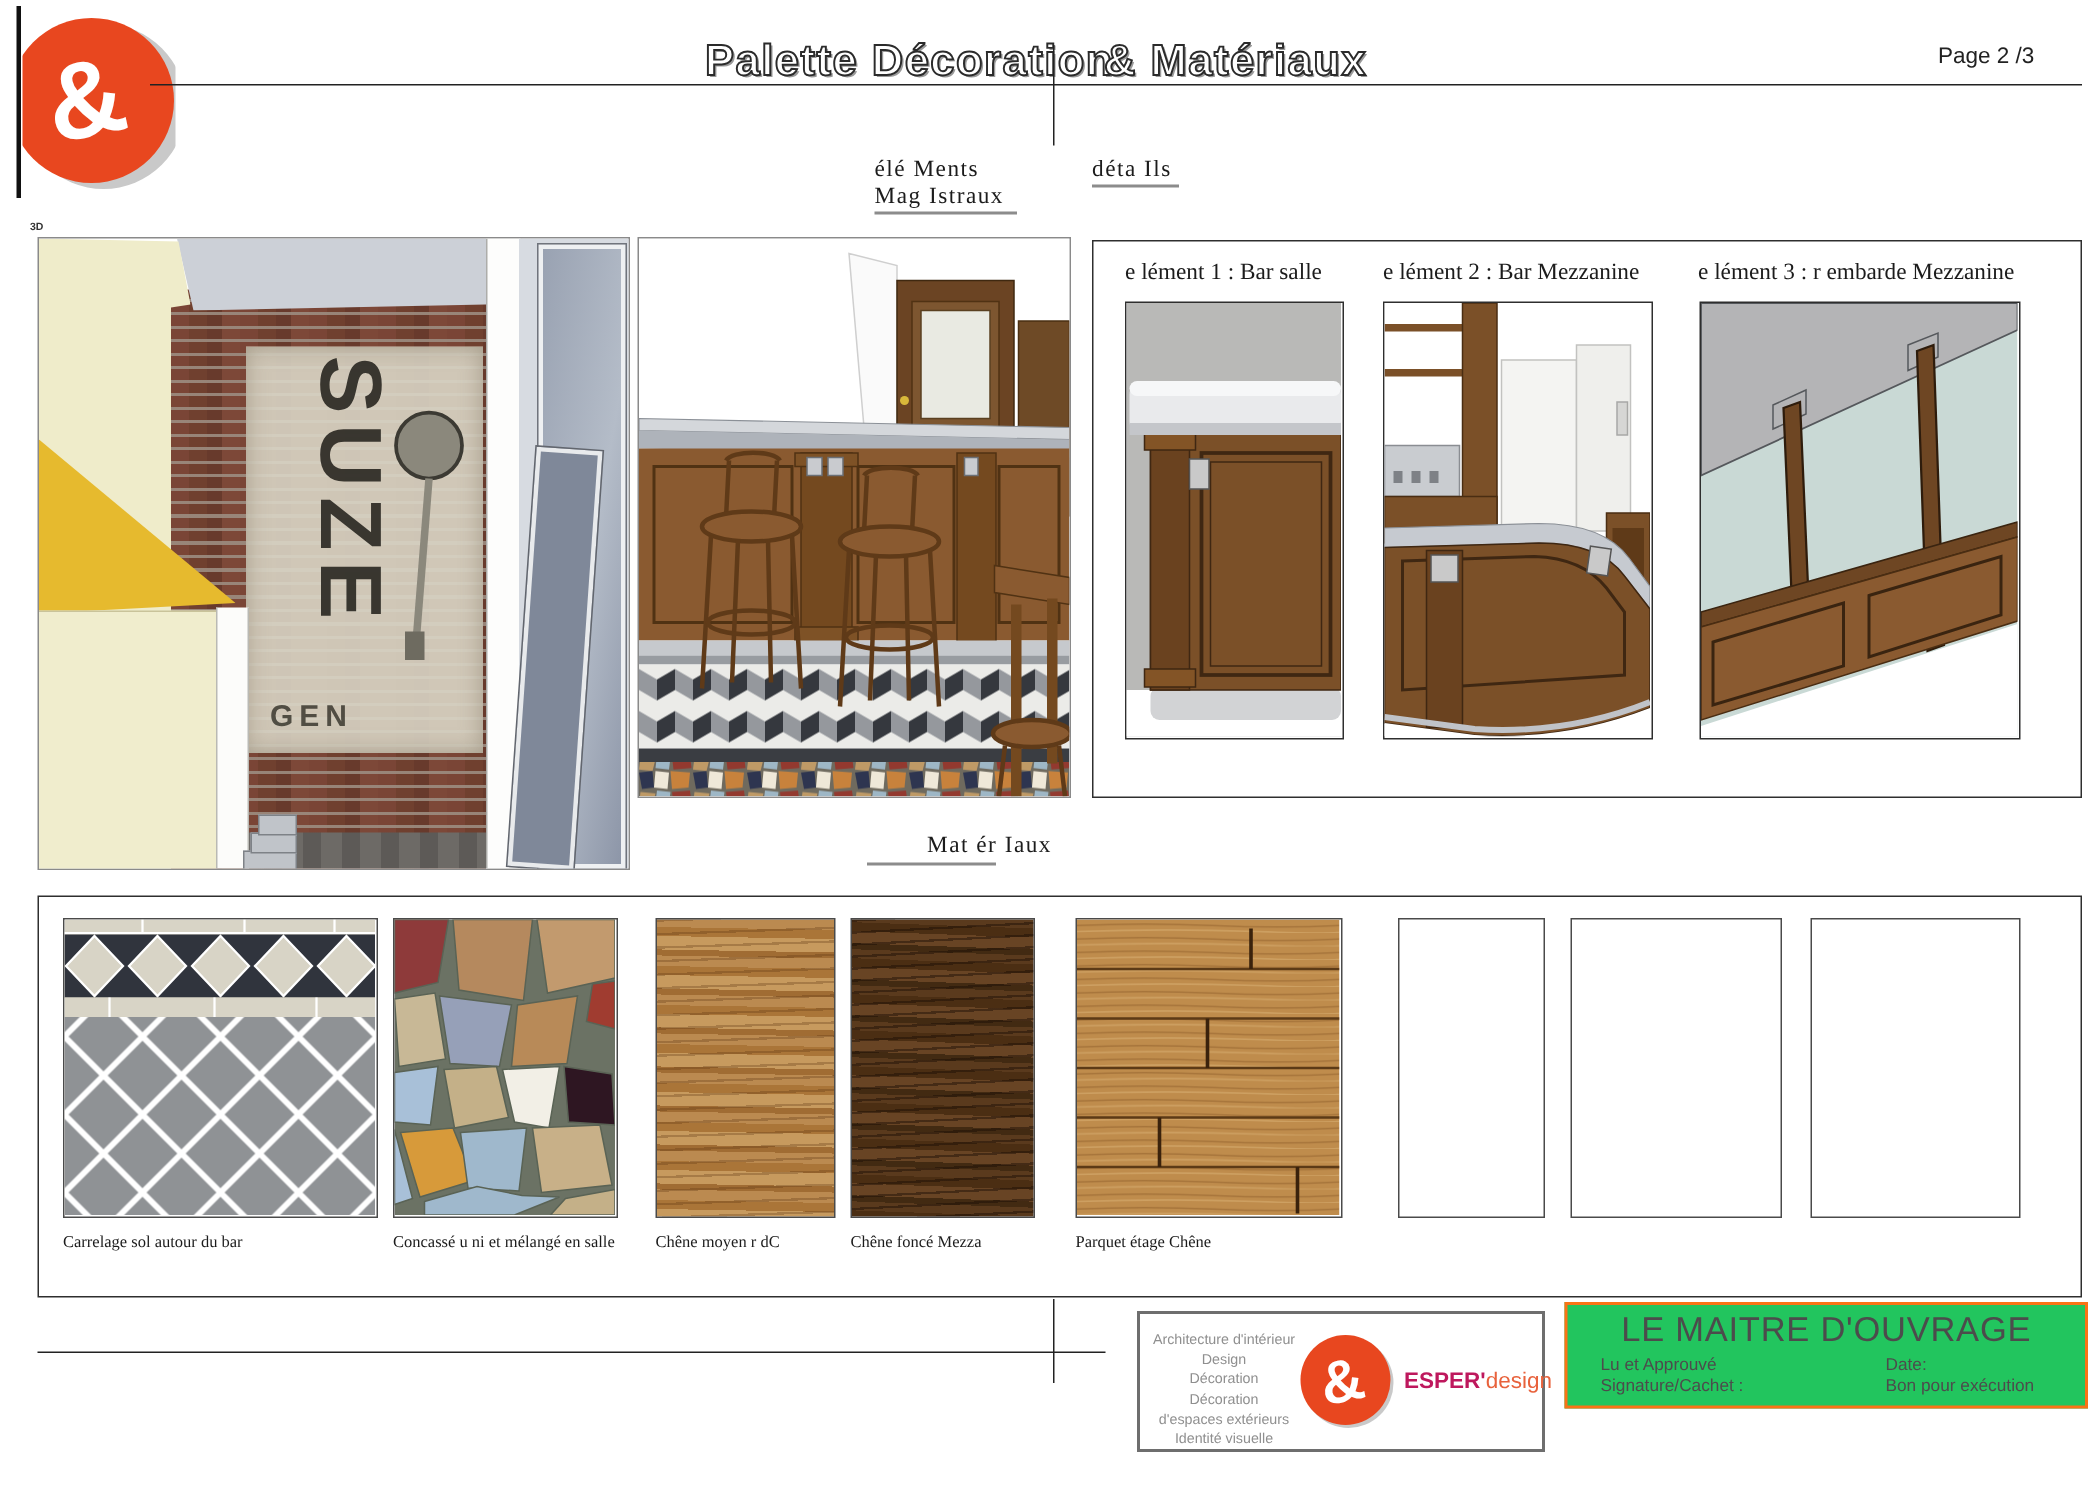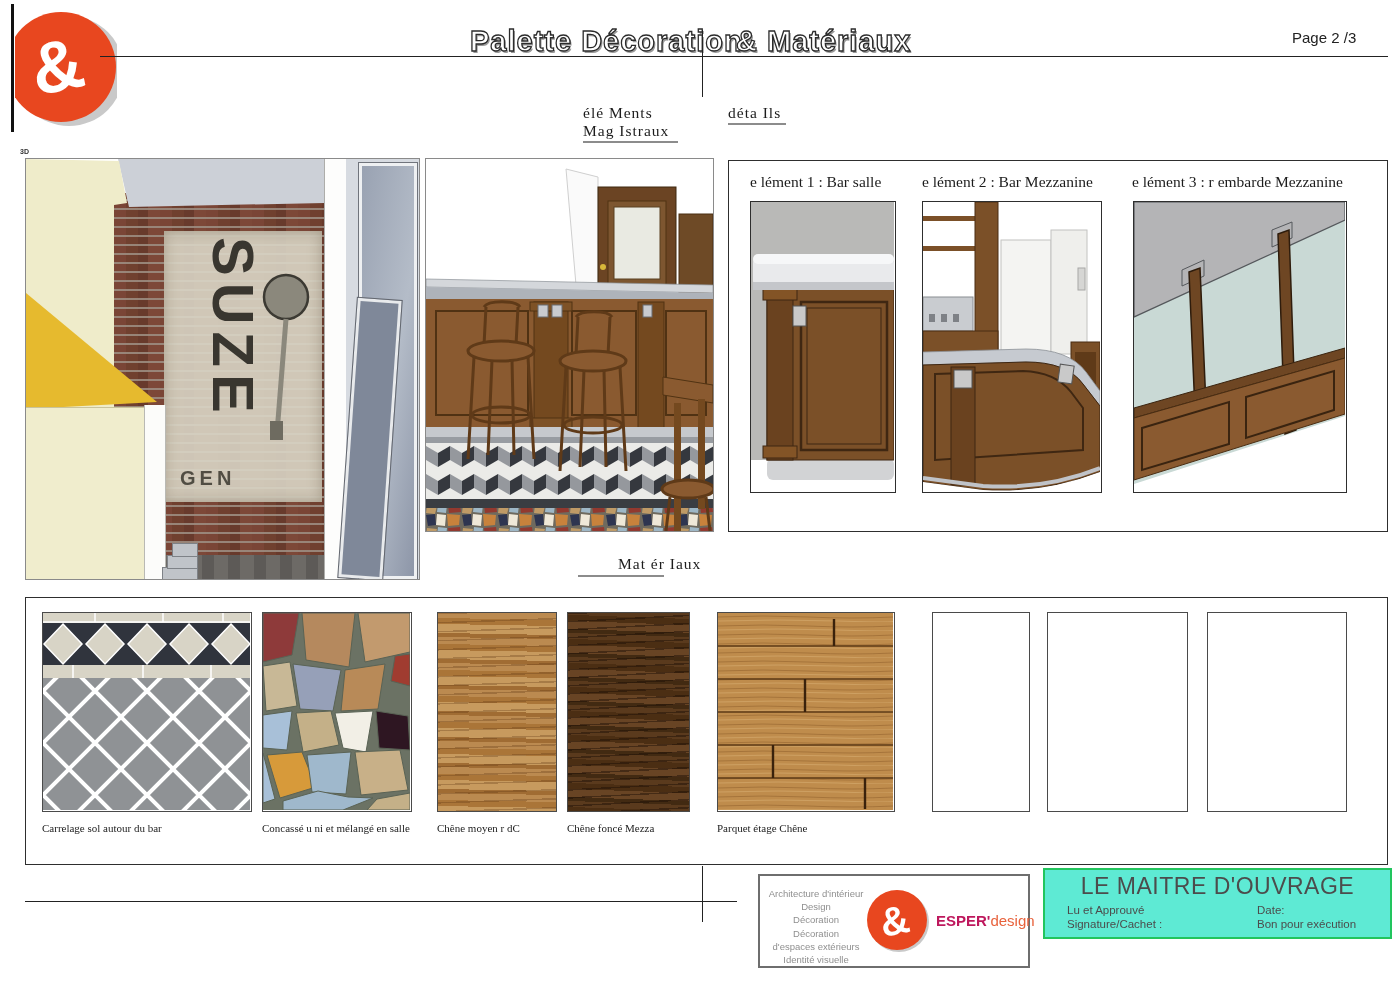--- a/index.html
+++ b/index.html
@@ -73,21 +73,21 @@
   
   #footer-hline{left:25px;top:901px;width:712px;border-top:1.6px solid #222;}
   #footer-vline{left:702px;top:866px;height:56px;border-left:1.4px solid #222;}
   #esper-box{left:758px;top:874px;width:268px;height:90px;border:2px solid #6e6e6e;background:#fff;}
   #esper-services{position:absolute;left:6px;top:11px;width:100px;text-align:center;
     font-size:9.5px;line-height:13.2px;color:#8f8f8f;}
   #esper-services span{display:block;}
   #esper-word{position:absolute;left:176px;top:36px;font-size:15px;white-space:nowrap;}
   #esper-word .b{font-weight:800;color:#be185d;}
   #esper-word .l{font-weight:400;color:#e8623c;}
-  #approval-box{left:1043px;top:868px;width:345px;height:67px;border:2px solid #22c55e;background:#5eead4;}
+  #approval-box{left:1043px;top:868px;width:345px;height:67px;border:2px solid #f97316;background:#22c55e;}
   #approval-title{position:absolute;left:0;top:3px;width:100%;text-align:center;
     font-size:23px;color:#4c4c4c;letter-spacing:.5px;}
   .approval-small{position:absolute;font-size:11.5px;line-height:14px;color:#4c4c4c;}
 </style>
 </head>
 <body>
 
 <div id="page">
 
   <div class="abs" id="logo-bar"></div>

